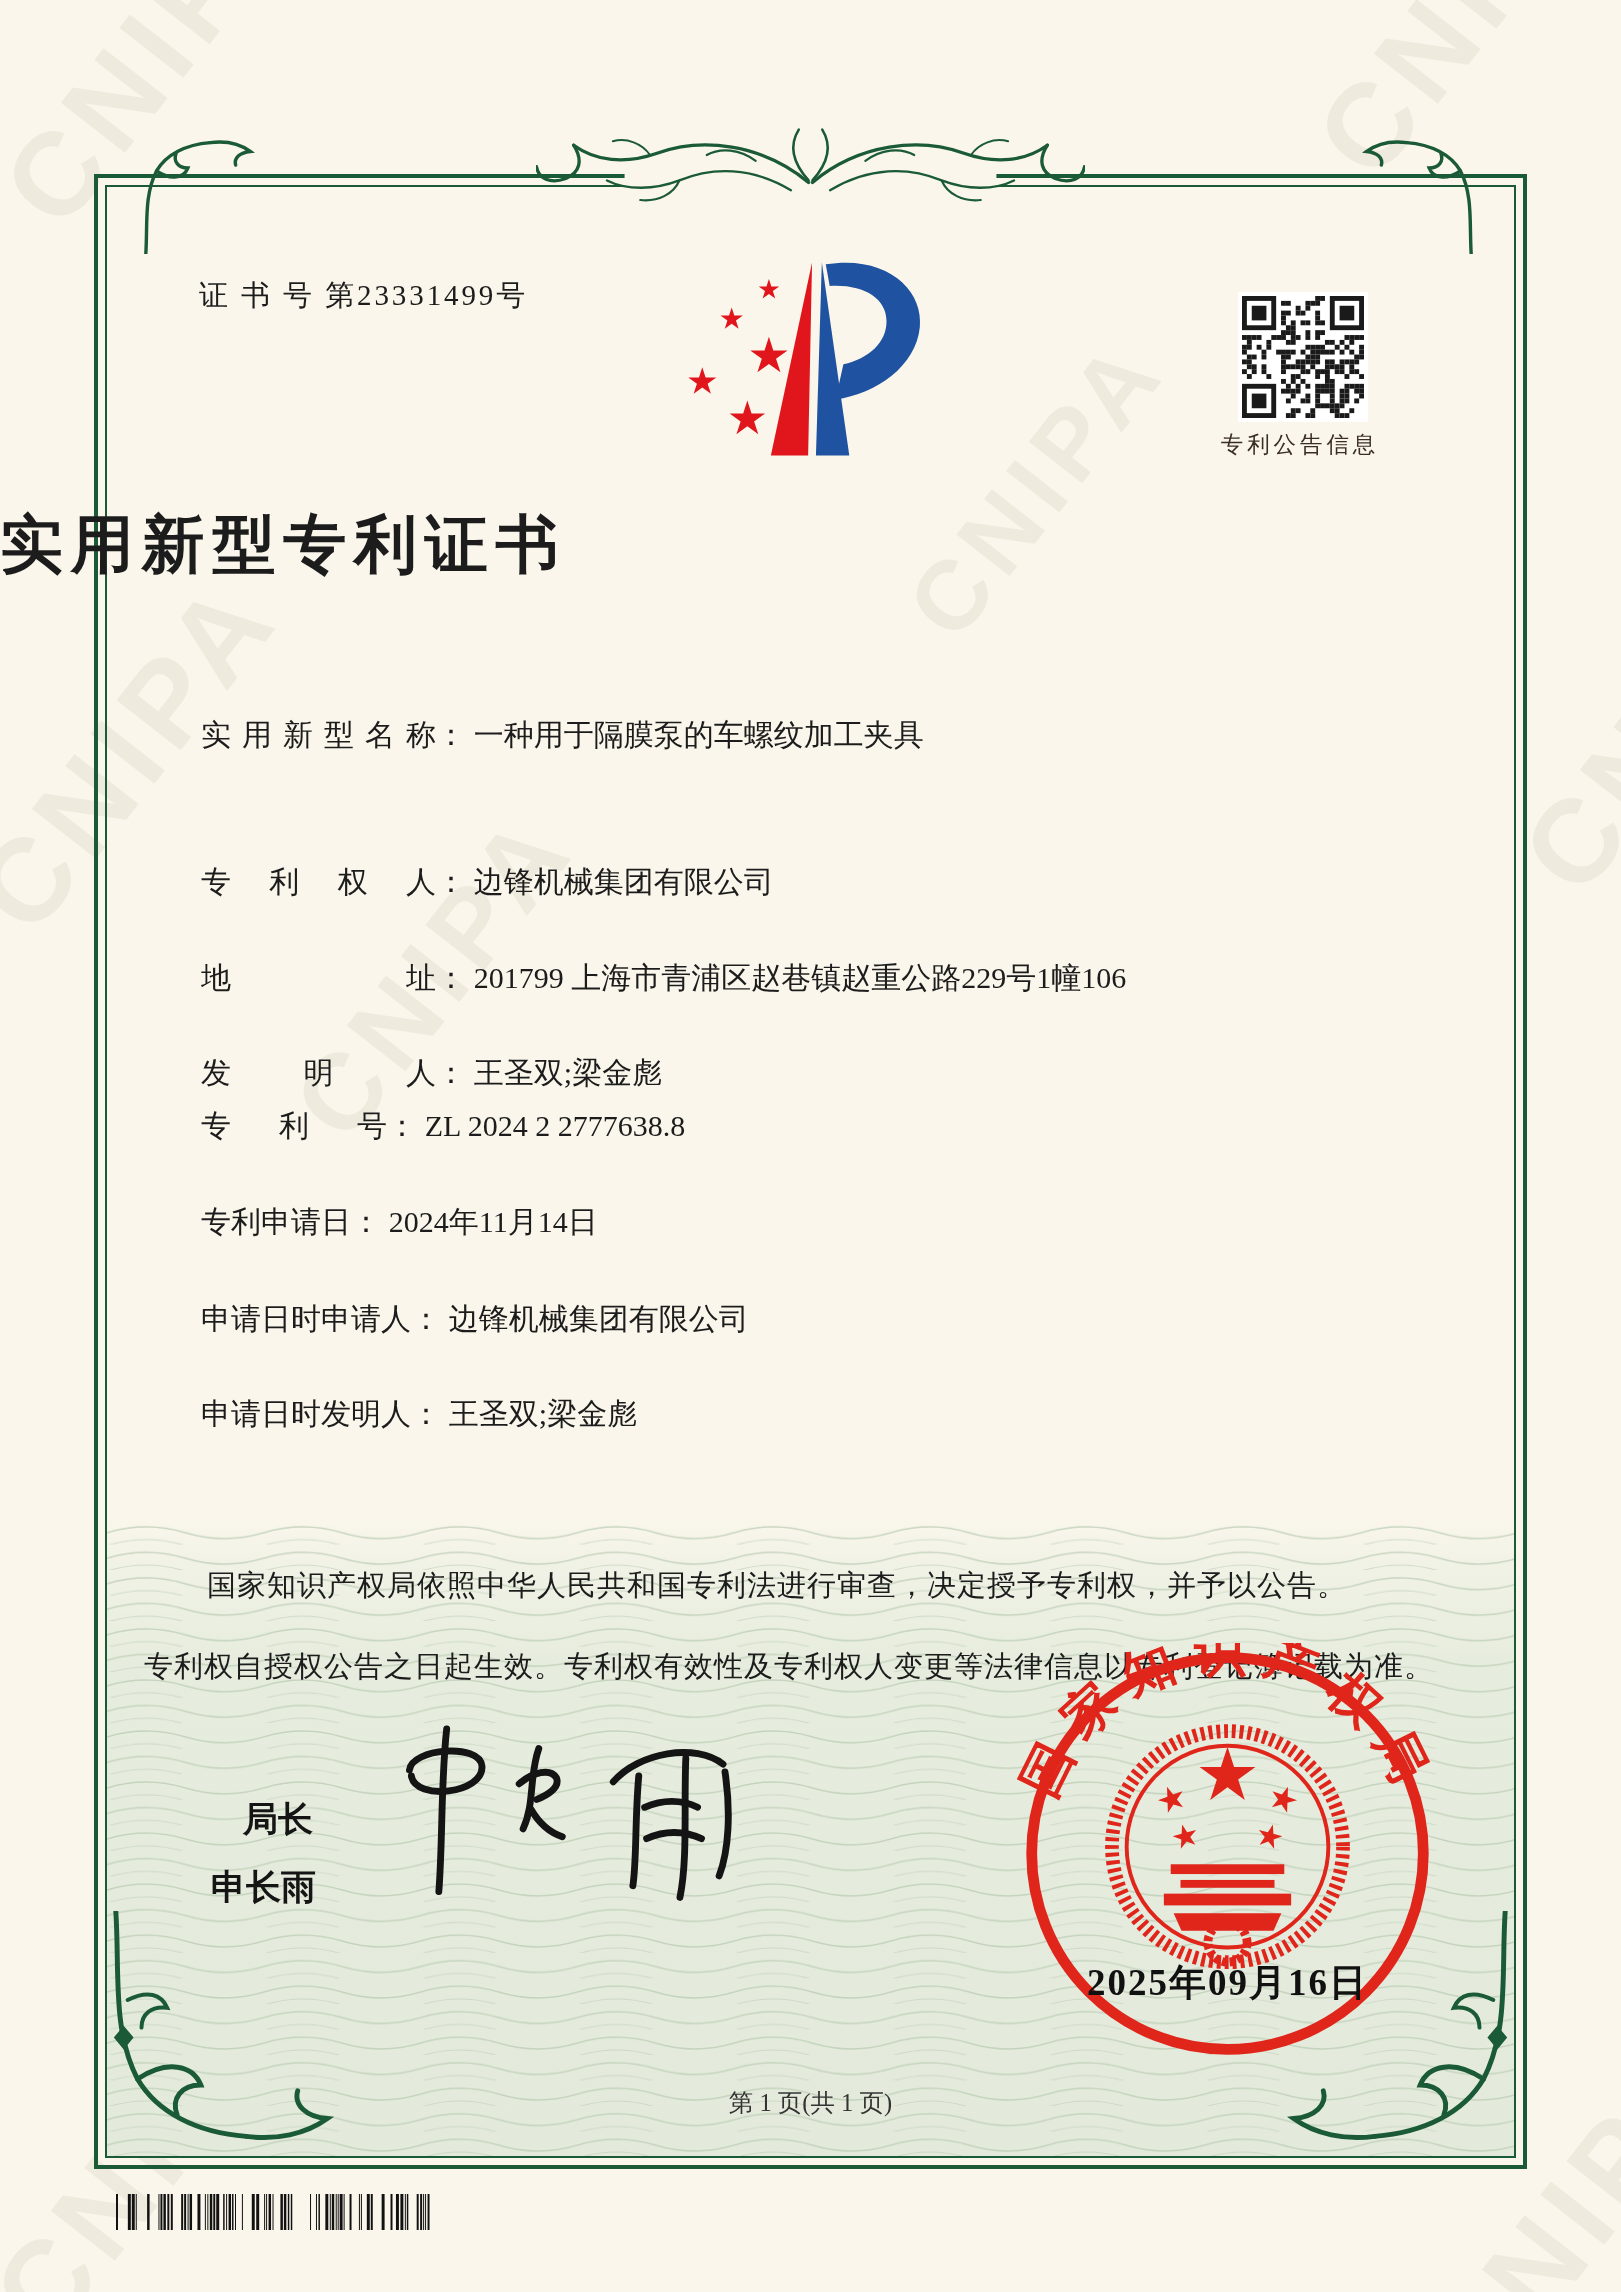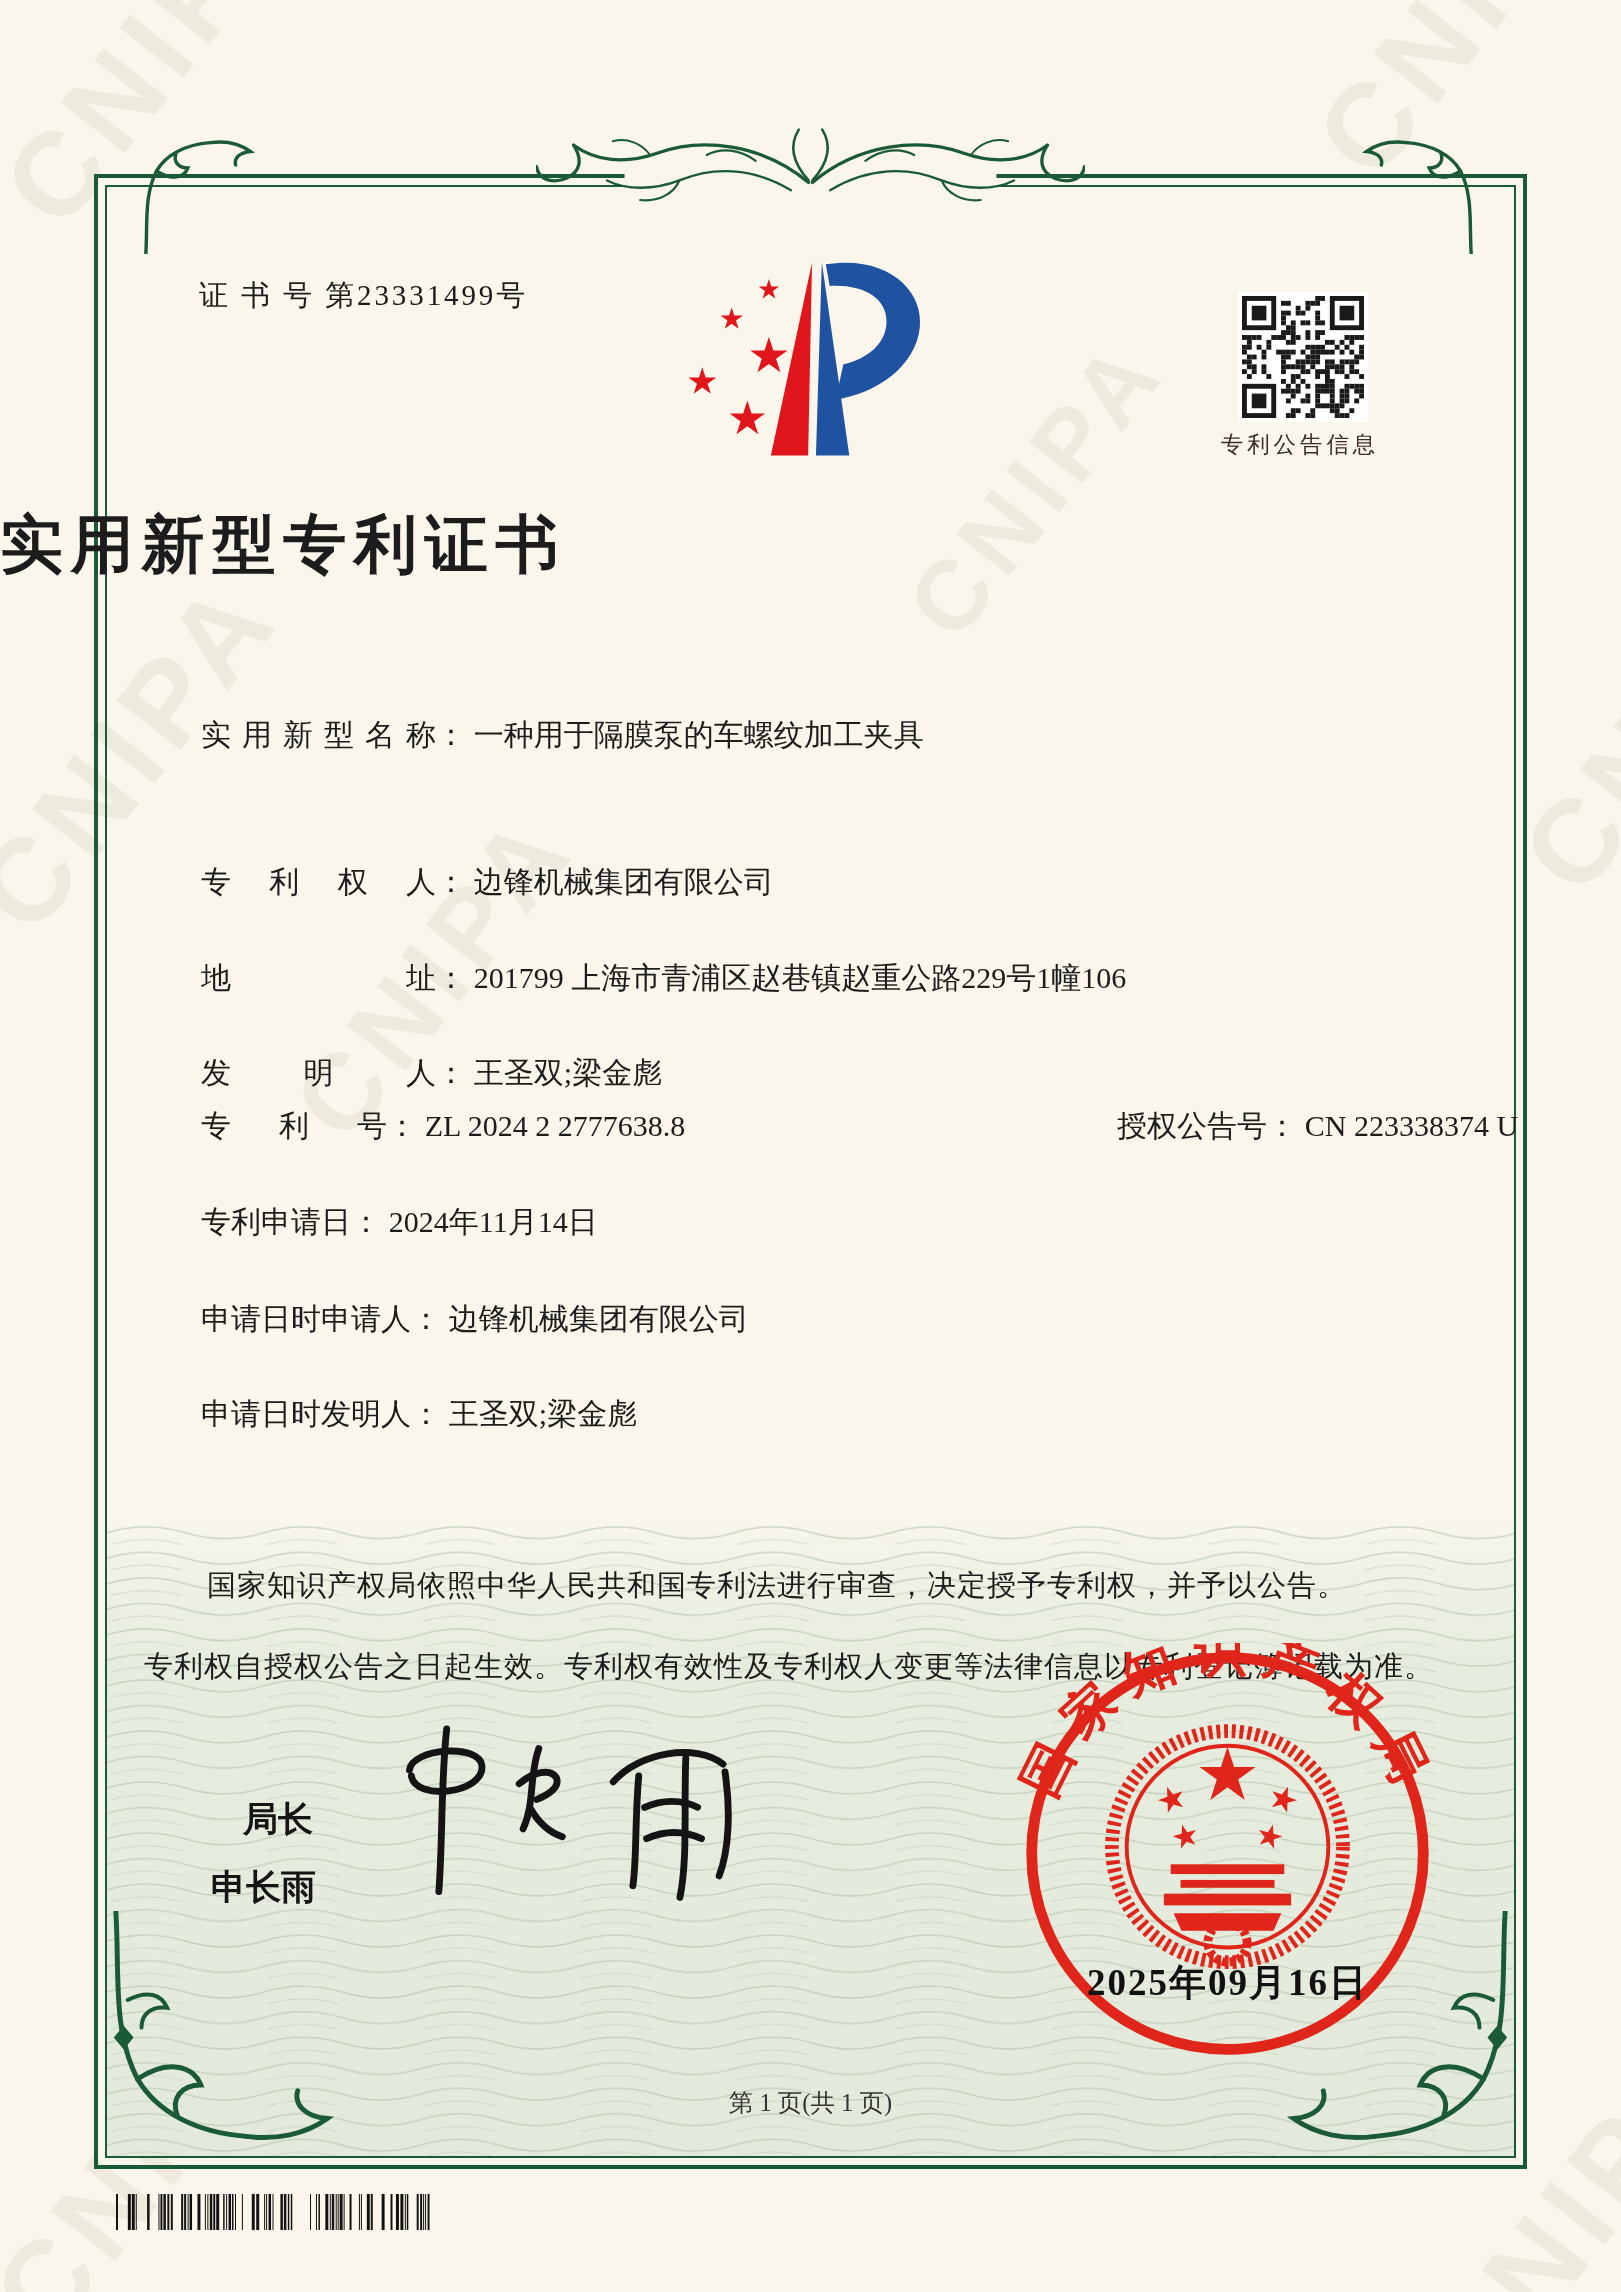--- a/index.html
+++ b/index.html
@@ -368,21 +368,20 @@
   <span class="flabel w6">专利权人</span><span class="colon">：</span><span>边锋机械集团有限公司</span>
 </div>
 <div class="row" style="top:917px">
   <span class="flabel w6">地址</span><span class="colon">：</span><span>201799 上海市青浦区赵巷镇赵重公路229号1幢106</span>
 </div>
 <div class="row" style="top:1012px">
   <span class="flabel w6">发明人</span><span class="colon">：</span><span>王圣双;梁金彪</span>
 </div>
 <div class="row" style="top:1106px;width:1274px">
   <span class="flabel w5">专利号</span><span class="colon">：</span><span>ZL 2024 2 2777638.8</span>
-  <span class="rcol"><span>授权公告号</span><span class="colon">：</span><span>CN 223338374 U</span></span>
 </div>
 <div class="row" style="top:1202px;width:1274px">
   <span>专利申请日</span><span class="colon">：</span><span>2024年11月14日</span>
 </div>
 <div class="row" style="top:1299px">
   <span>申请日时申请人</span><span class="colon">：</span><span>边锋机械集团有限公司</span>
 </div>
 <div class="row" style="top:1394px">
   <span>申请日时发明人</span><span class="colon">：</span><span>王圣双;梁金彪</span>
 </div>

